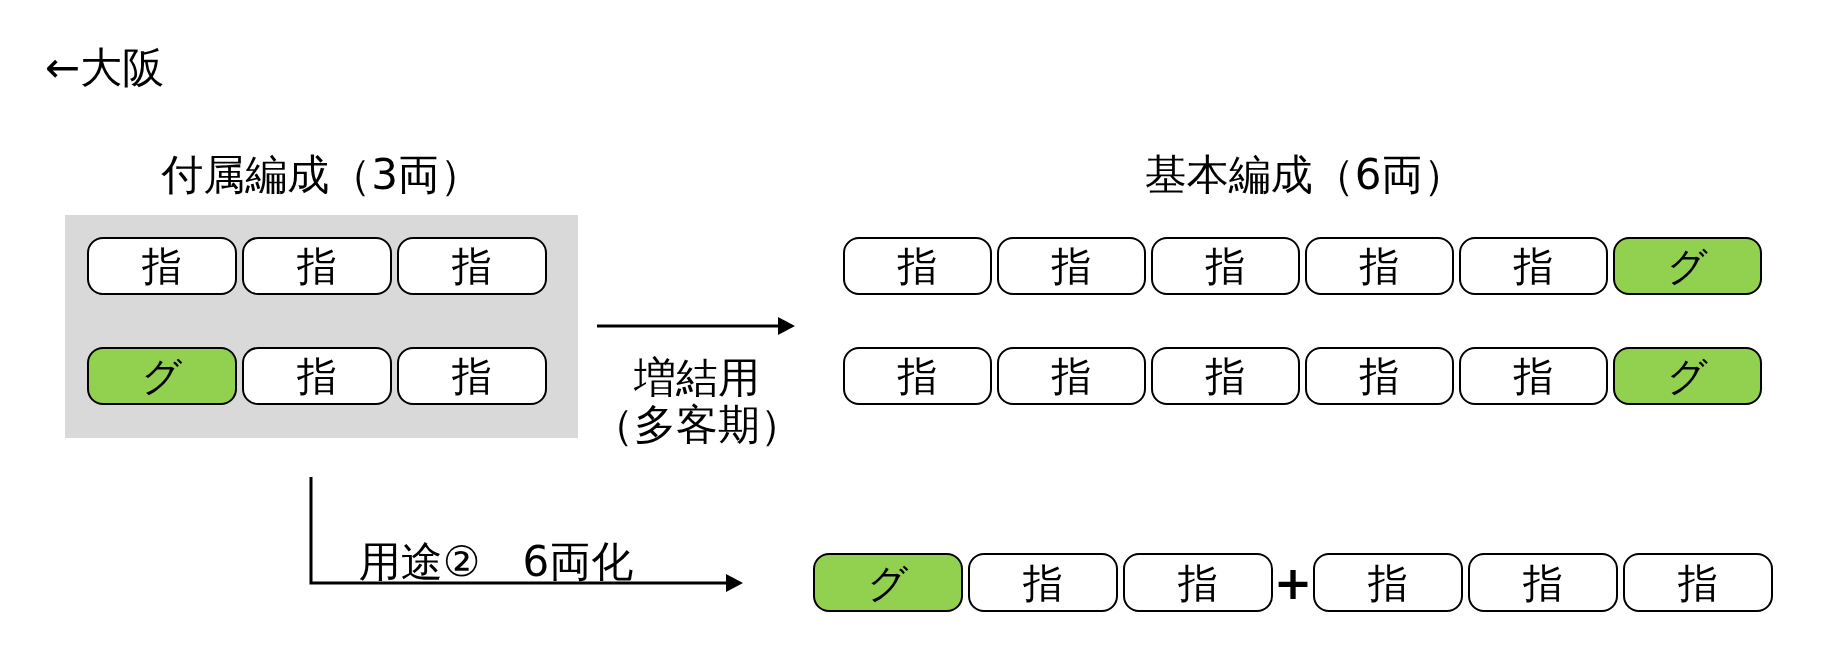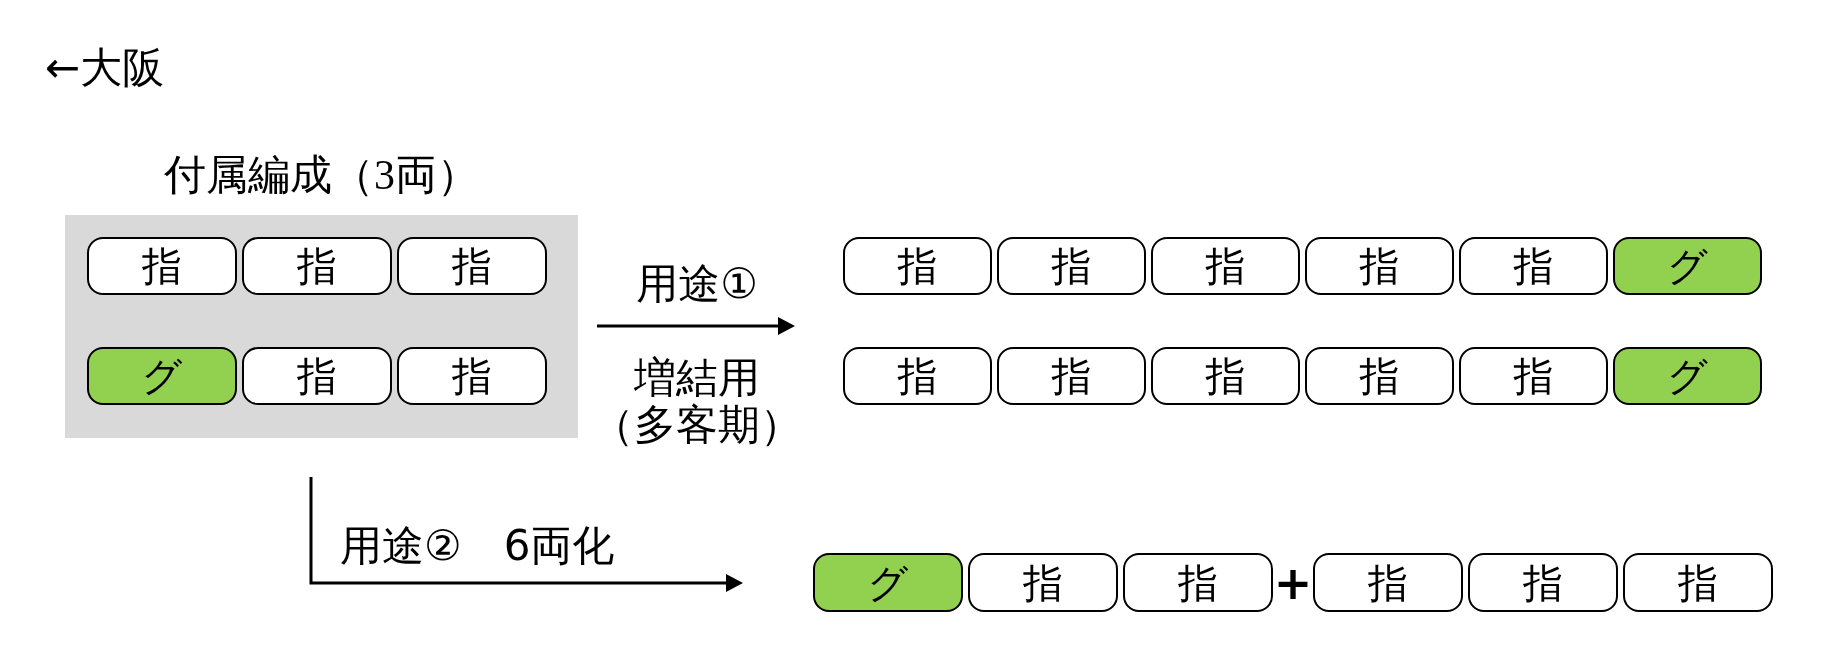--- a/index.html
+++ b/index.html
@@ -13,21 +13,21 @@
   }
   .abs{position:absolute;}
   .dir-label{
     top:44px;font-size:42px;line-height:48px;white-space:nowrap;
   }
   .dir-left{left:45px;}
   .dir-right{right:40px;}
   .section-title{
     top:150px;font-size:42px;line-height:50px;text-align:center;white-space:nowrap;
   }
-  .attached-title{left:65px;width:513px;font-family:Liberation Serif, serif;}
+  .attached-title{left:65px;width:513px;}
   .basic-title{left:843px;width:924px;}
   .attached-bg{
     left:65px;top:215px;width:513px;height:223px;
     background:var(--gray-bg,#d9d9d9);
   }
   .car-row{display:flex;gap:5px;align-items:stretch;}
   .row-att1{left:87px;top:237px;height:58px;}
   .row-att2{left:87px;top:347px;height:58px;}
   .row-basic1{left:843px;top:237px;height:58px;}
   .row-basic2{left:843px;top:347px;height:58px;}
@@ -44,30 +44,31 @@
   .row-basic1 .car,.row-basic2 .car{width:149px;}
   .row-result .car{width:150px;}
   .car.green{background:var(--green,#92d050);}
   .plus{
     width:30px;display:flex;align-items:center;justify-content:center;
     font-size:46px;font-weight:600;background:transparent;border:none;
   }
   .svg-overlay{left:0;top:0;width:1830px;height:654px;pointer-events:none;}
   .t1-top{left:597px;width:200px;top:260px;font-size:42px;line-height:48px;text-align:center;white-space:nowrap;}
   .t1-bottom{left:566px;width:262px;top:334px;font-size:42px;line-height:47px;text-align:center;white-space:nowrap;margin-top:20px;}
-  .t2-label{left:340px;width:312px;top:522px;font-size:42px;line-height:48px;white-space:nowrap;}
+  .t2-label{left:340px;width:312px;top:538px;font-size:42px;line-height:48px;text-align:center;white-space:nowrap;}
 </style>
 </head>
 <body>
 
 <div class="canvas" style="--green: #92d050; --gray-bg: #d9d9d9;">
 
   <div class="abs dir-label dir-left">←大阪</div>
 
   <div class="abs section-title attached-title">付属編成（3両）</div>
+  <div class="abs section-title basic-title">基本編成（6両）</div>
 
   <div class="abs attached-bg"></div>
 
   <div class="abs car-row row-att1" id="row-att1">
       <div class="car">指</div>
       <div class="car">指</div>
       <div class="car">指</div>
     </div>
   <div class="abs car-row row-att2" id="row-att2">
       <div class="car green">グ</div>
@@ -104,20 +105,19 @@
     <g>
       <line x1="597" y1="326" x2="780" y2="326" stroke="#000" stroke-width="3"></line>
       <polygon points="778,317 795,326 778,335" fill="#000"></polygon>
     </g>
     <g>
       <polyline points="311,477 311,583 728,583" fill="none" stroke="#000" stroke-width="3"></polyline>
       <polygon points="726,574 743,583 726,592" fill="#000"></polygon>
     </g>
   </svg>
 
-  <div class="abs t1-top">用途①</div>
   <div class="abs t1-bottom">
     <span style="display:block">増結用</span>
     <span style="display:block">（多客期）</span>
   </div>
   <div class="abs t2-label">用途②　6両化</div>
 
 </div>
 
 </body></html>

